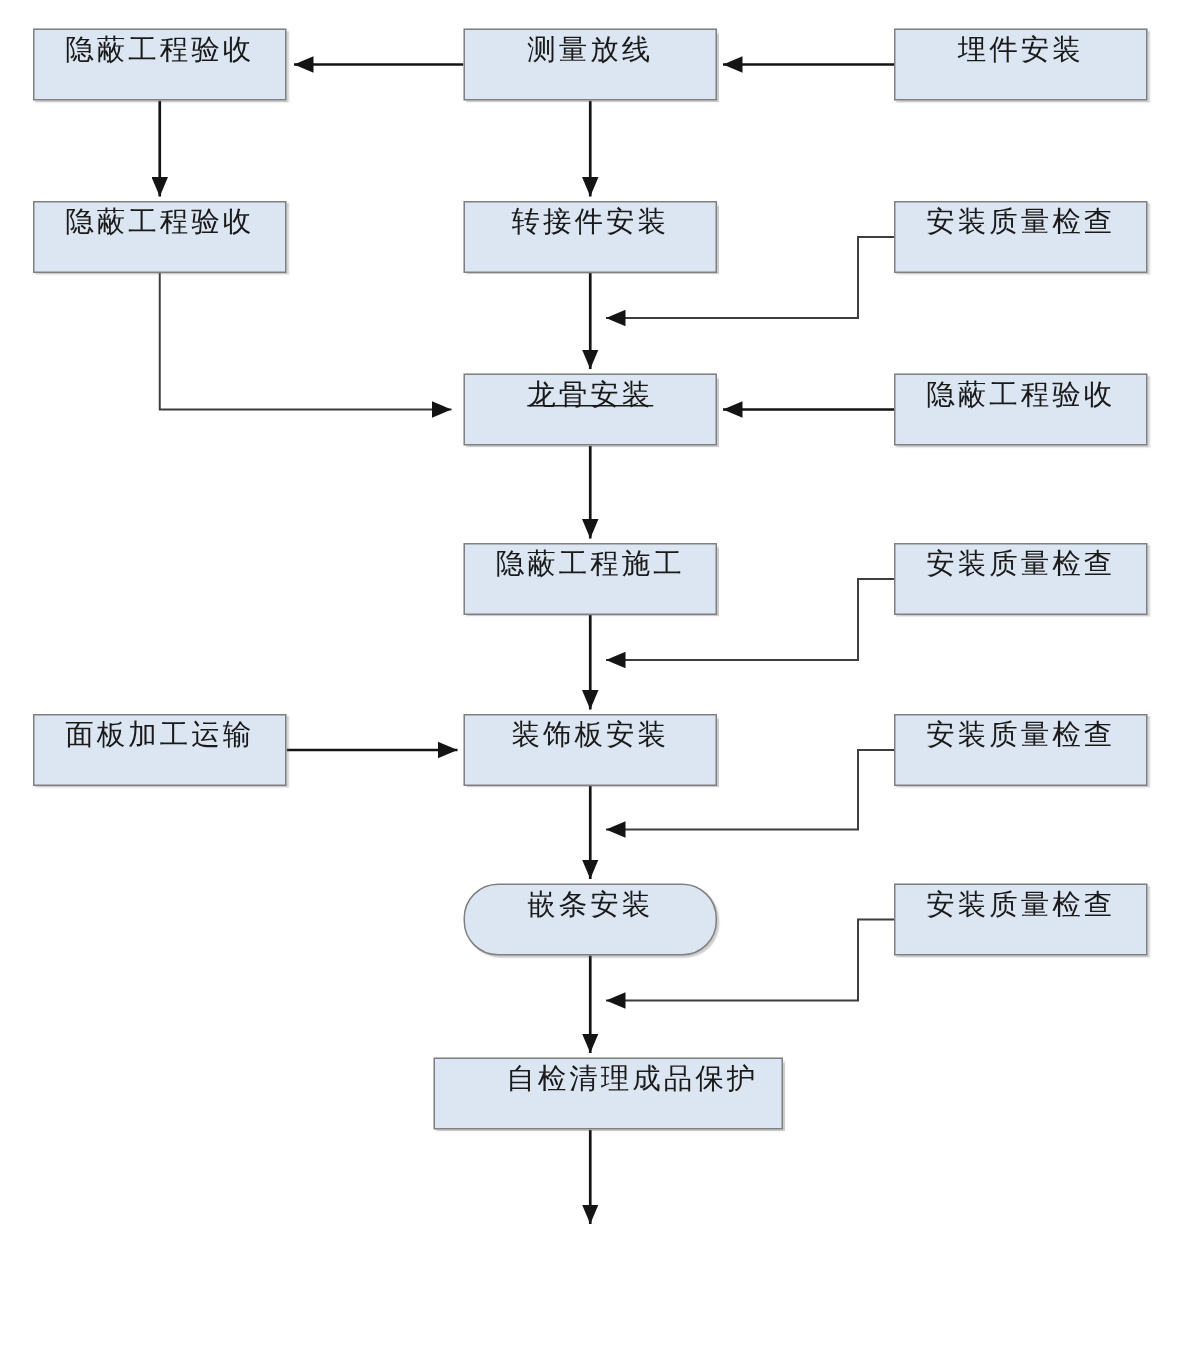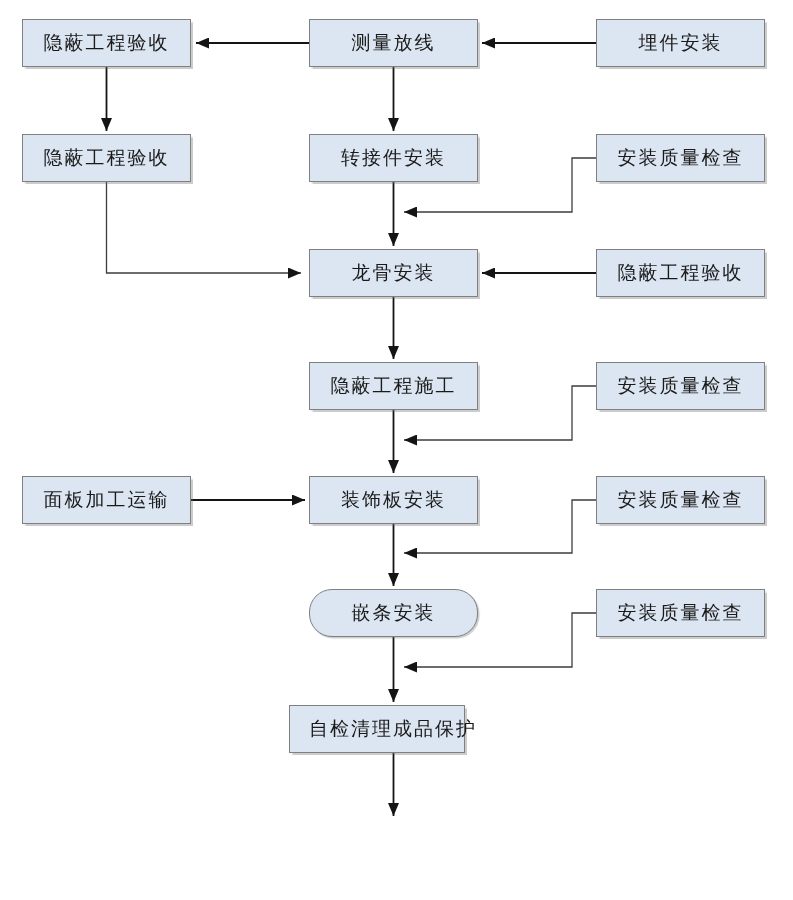--- a/index.html
+++ b/index.html
@@ -24,28 +24,28 @@
   }
   .node {
     position: absolute;
     box-sizing: border-box;
     height: 48px;
     width: 169px;
     background: #dce6f2;
     border: 1.5px solid #808080;
     box-shadow: 1.5px 1.5px 1px rgba(110,110,110,0.35);
     display: flex;
-    align-items: center;
+    align-items: flex-start;
     justify-content: center;
     font-size: 19px;
     letter-spacing: 2px;
     color: #1a1a1a;
     white-space: nowrap;
   }
-  .node.wide { width: 176px; padding-left: 32px; }
+  .node.wide { width: 233px; padding-left: 32px; }
 </style>
 </head>
 <body>
 
 <div class="canvas">
 
   <svg class="connector-layer" viewBox="0 0 793 900" xmlns="http://www.w3.org/2000/svg">
     <defs>
       <marker id="ah" markerUnits="userSpaceOnUse" markerWidth="14" markerHeight="11" refX="13" refY="5.5" orient="auto">
         <path d="M0,0 L13,5.5 L0,11 Z" fill="#141414"></path>
@@ -86,21 +86,21 @@
   <div class="node" style="left:22px;top:134px;">
     <span>隐蔽工程验收</span>
   </div>
   <div class="node" style="left:309px;top:134px;">
     <span>转接件安装</span>
   </div>
   <div class="node" style="left:596px;top:134px;">
     <span>安装质量检查</span>
   </div>
 
-  <div class="node" style="left:309px;top:249px;">
+  <div class="node" style="left:309px;top:249px;text-decoration:underline;">
     <span>龙骨安装</span>
   </div>
   <div class="node" style="left:596px;top:249px;">
     <span>隐蔽工程验收</span>
   </div>
 
   <div class="node" style="left:309px;top:362px;">
     <span>隐蔽工程施工</span>
   </div>
   <div class="node" style="left:596px;top:362px;">

